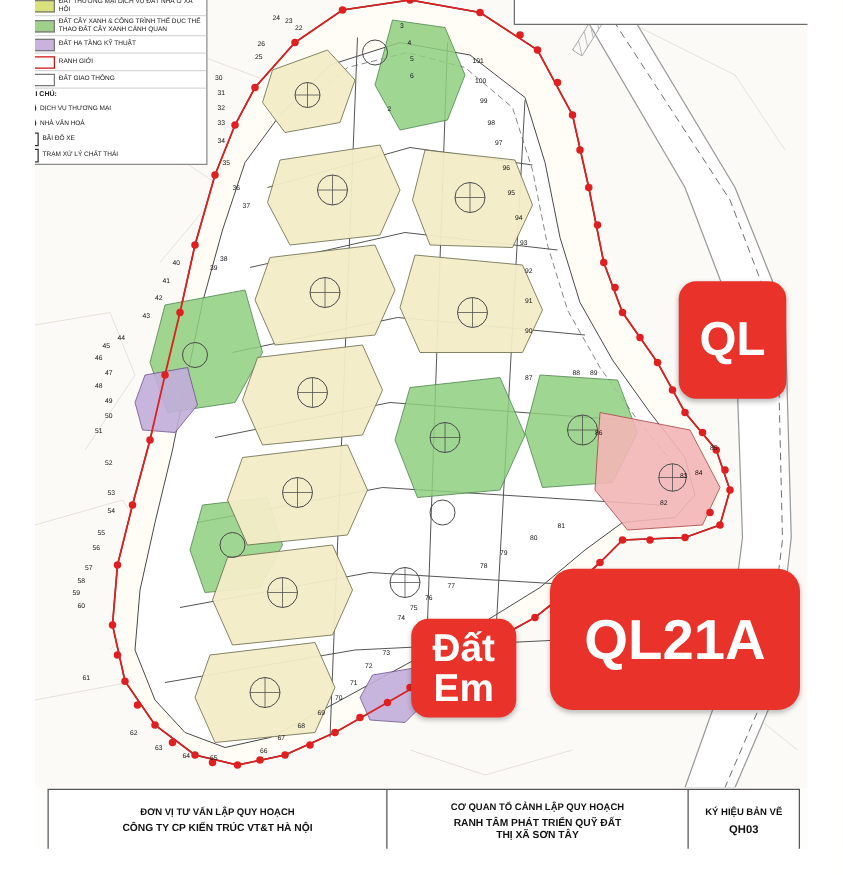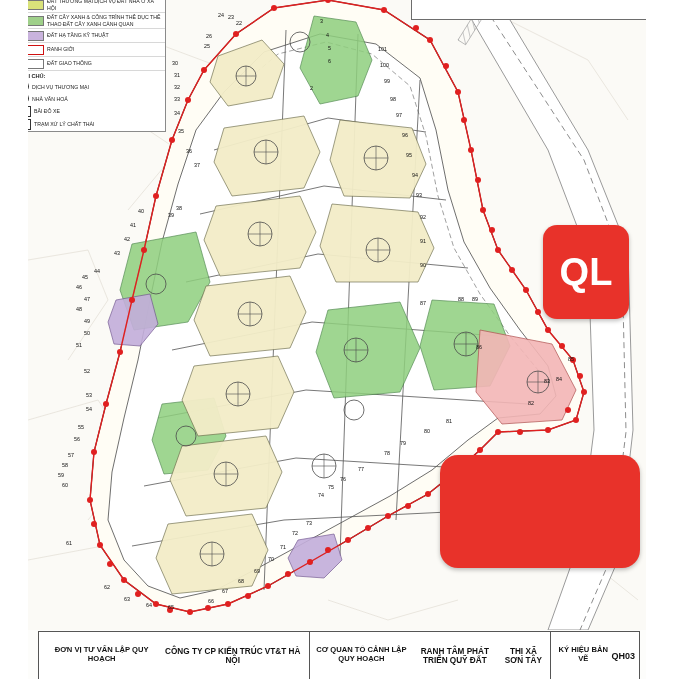--- a/index.html
+++ b/index.html
@@ -84,21 +84,21 @@
   }
   .callout span{display:block;}
 
   
   .titleblock{
     position:absolute;left:38px;top:631px;width:600px;height:48px;
     border:1px solid #555;background:#fff;
     display:flex;font-size:8.5px;color:#111;
   }
   .tb-cell{
-    display:flex;align-items:center;justify-content:center;
+    display:flex;flex-direction:column;align-items:center;justify-content:center;
     border-right:1px solid #555;padding:2px 4px;text-align:center;
   }
   .tb-cell:last-child{border-right:none;}
   .tb-c1{flex:0 0 262px;}
   .tb-c2{flex:0 0 232px;}
   .tb-c3{flex:1 1 auto;}
   .tb-head{font-size:7.6px;font-weight:bold;margin-bottom:4px;}
   .tb-sub{font-size:8.2px;font-weight:bold;}
   .tb-sub2{font-size:8.2px;font-weight:bold;}
   .tb-code{font-size:9px;font-weight:bold;}
@@ -436,22 +436,27 @@
     
     
     
   </div>
 
   <div class="callout" id="callout-ql21a">
     <span>QL</span>
   </div>
 
   <div class="callout" id="callout-lan2">
-  </div>
-
+    <span>QL21A</span>
+  </div>
+
+  <div class="callout" id="callout-datem">
+    <span>Đất</span>
+    <span>Em</span>
+  </div>
 
   <div class="titleblock">
     <div class="tb-cell tb-c1">
       <div class="tb-head">ĐƠN VỊ TƯ VẤN LẬP QUY HOẠCH</div>
       <div class="tb-sub">CÔNG TY CP KIẾN TRÚC VT&amp;T HÀ NỘI</div>
     </div>
     <div class="tb-cell tb-c2">
       <div class="tb-head">CƠ QUAN TỔ CẢNH LẬP QUY HOẠCH</div>
       <div class="tb-sub">RANH TÂM PHÁT TRIỂN QUỸ ĐẤT</div>
       <div class="tb-sub2">THỊ XÃ SƠN TÂY</div>

